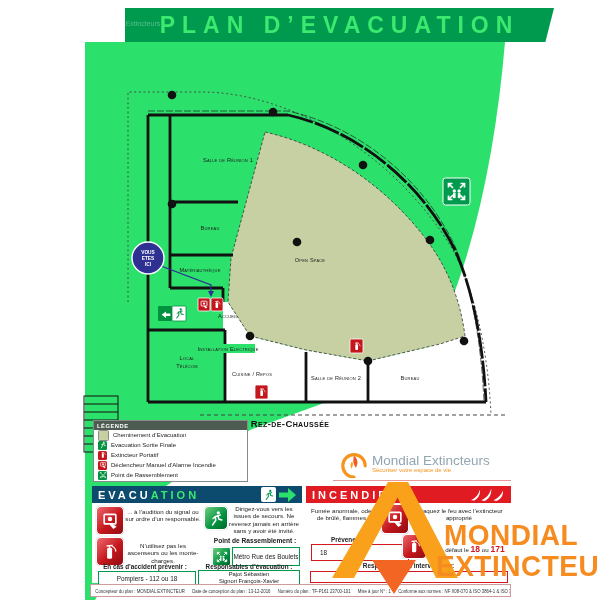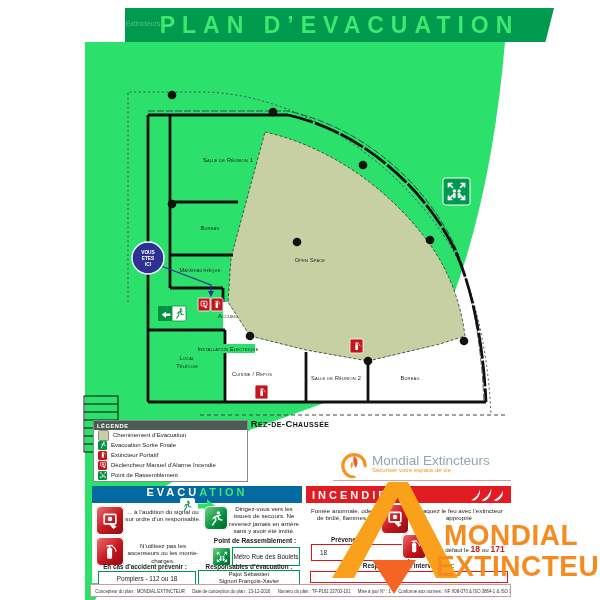--- a/index.html
+++ b/index.html
@@ -9,21 +9,21 @@
   svg text{font-family:"Liberation Sans",sans-serif;}
   .room-label{font-variant:small-caps;fill:#1d1d1d;text-anchor:middle;font-size:5.6px;letter-spacing:.2px;}
   .floor-label{font-variant:small-caps;fill:#111;text-anchor:middle;font-size:9.5px;font-weight:bold;letter-spacing:.4px;}
   .yah-text{fill:#fff;font-size:4.8px;font-weight:bold;text-anchor:middle;}
   .header-bar{left:85px;top:8px;width:429px;height:34px;background:#009a4e;
               clip-path:polygon(0 0,100% 0,98% 100%,0 100%);display:flex;align-items:center;justify-content:center;margin-left:40px;}
   .header-title{color:#3ae96e;font-size:23px;font-weight:bold;letter-spacing:7px;transform:scaleY(1.05);white-space:nowrap;}
   .header-wm{left:92px;top:20px;color:#fff;opacity:.32;font-size:7px;display:flex;gap:3px;align-items:center;}
   .panel{position:absolute;background:#fff;}
   .ph{display:flex;align-items:center;justify-content:space-between;height:17px;padding:0 6px;box-sizing:border-box;}
-  .ph-green{background:#0369a1;flex-direction:column;}
+  .ph-green{background:#0c4a6e;}
   .ph-red{background:#e11b22;}
   .ph-title{font-size:11px;font-weight:bold;letter-spacing:3px;white-space:nowrap;}
   .tw{color:#fff;} .tg{color:#3ae96e;}
   .icon{position:absolute;display:flex;align-items:center;justify-content:center;border-radius:5px;
         border:1px solid #fff;box-shadow:0 0 1px rgba(0,0,0,.45);color:#fff;}
   .icon.red{background:linear-gradient(135deg,#ef6a6e 0%,#c4161c 55%,#8f0e13 100%);}
   .icon.green{background:linear-gradient(135deg,#6fcf7f 0%,#00923f 60%,#00662c 100%);}
   .t{position:absolute;font-size:6.2px;line-height:1.18;color:#222;text-align:center;}
   .bold{font-weight:bold;}
   .gbox{position:absolute;border:1px solid #009a4e;display:flex;flex-direction:column;align-items:center;justify-content:center;

